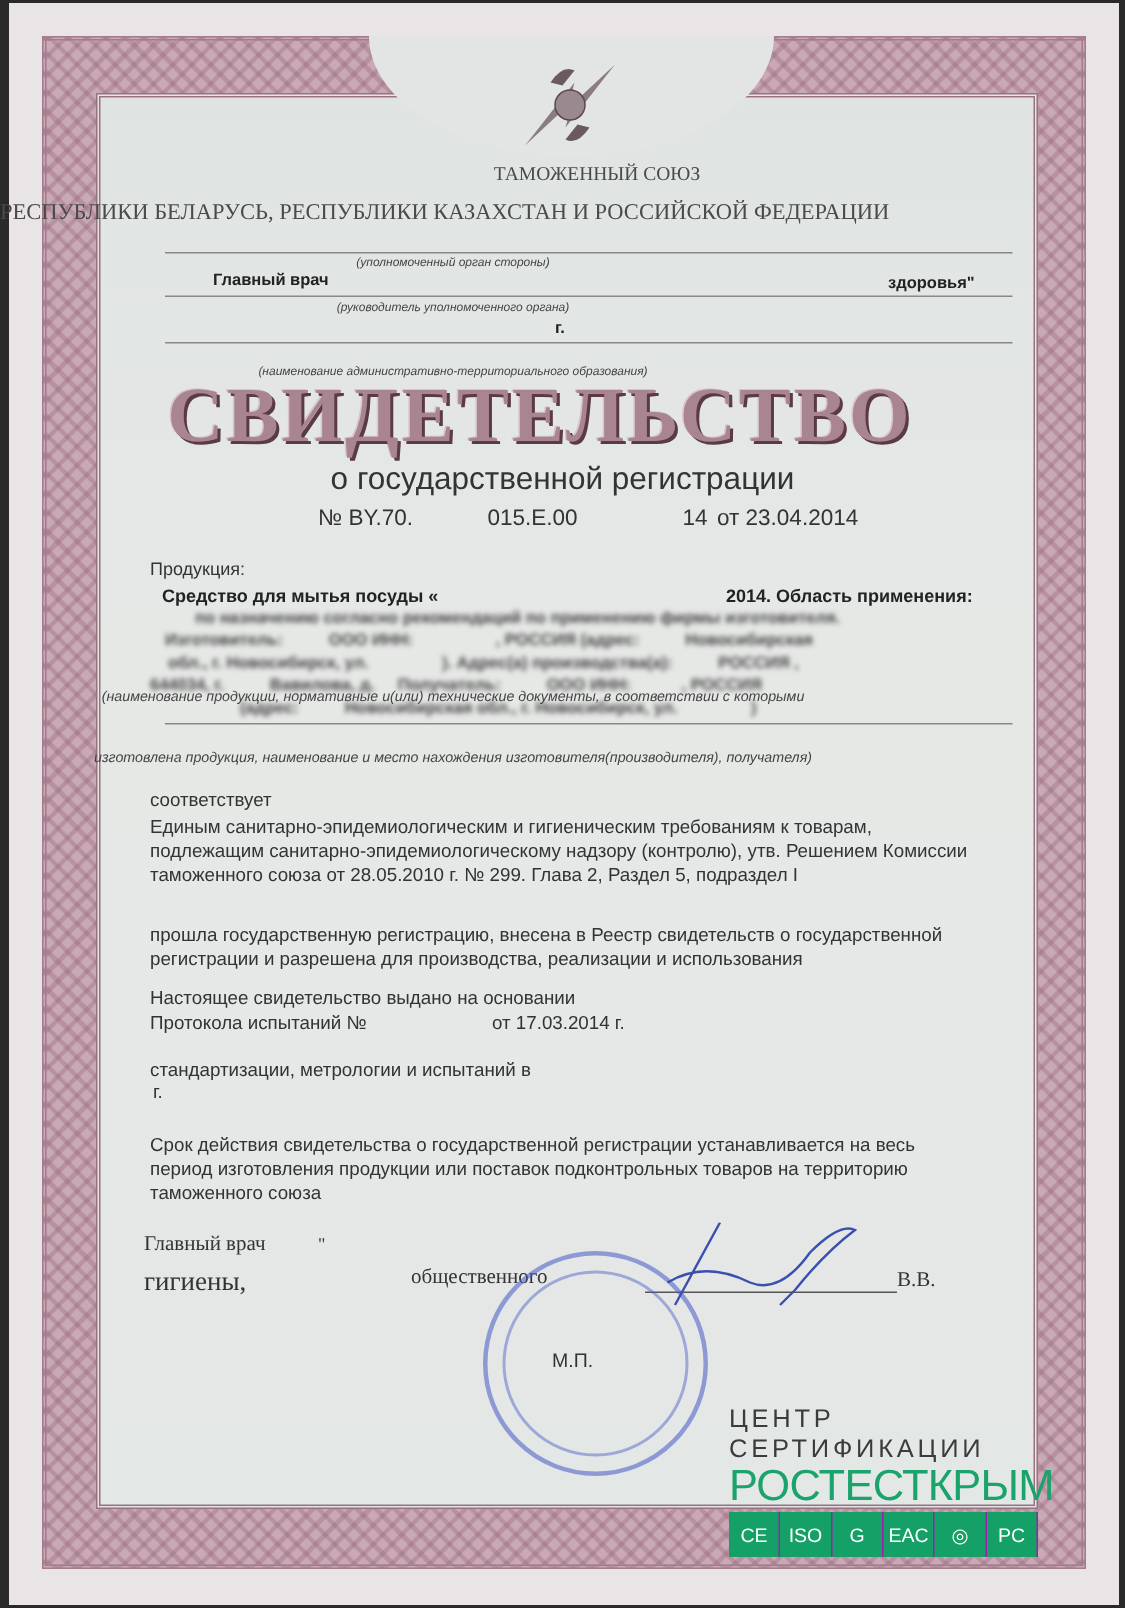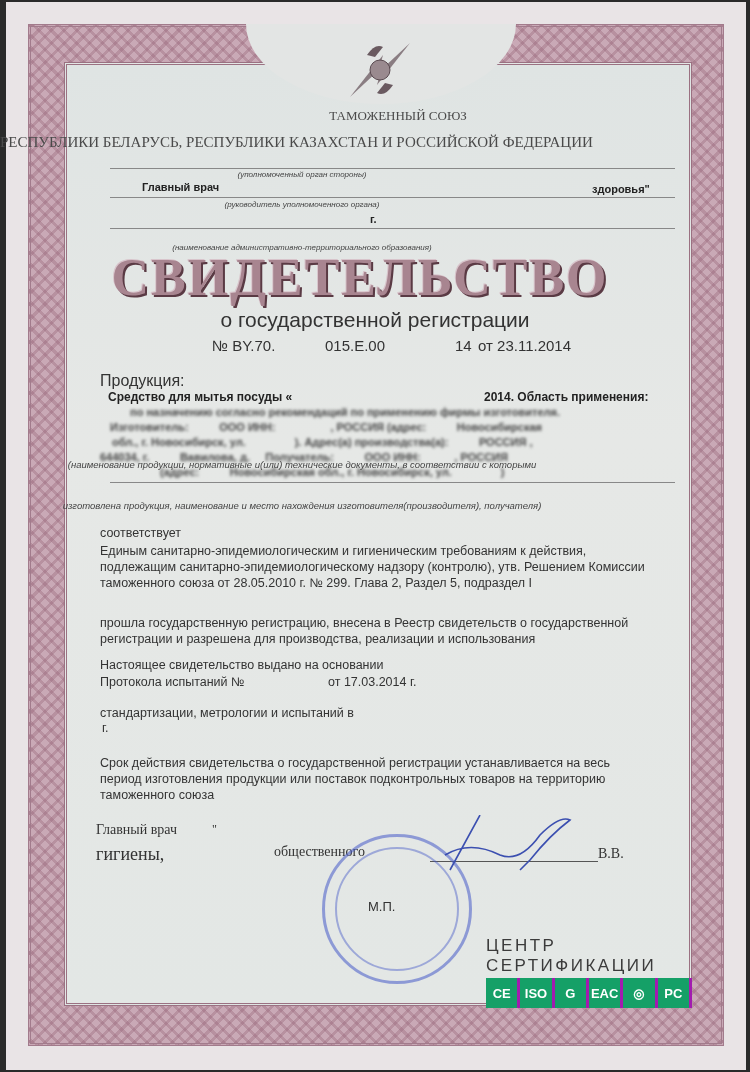--- a/index.html
+++ b/index.html
@@ -27,21 +27,21 @@
   .sub{position:absolute;left:0;width:750px;text-align:center;top:308px;font-size:21px;color:#333;}
   .num{top:337px;font-size:15px;}
   .body{font-size:12.5px;line-height:16px;color:#333;}
   .blur{filter:blur(1.6px);font-size:11px;font-weight:bold;color:#444;}
   .stamp{position:absolute;left:322px;top:834px;width:150px;height:150px;border-radius:50%;border:3px solid rgba(70,90,200,.55);box-sizing:border-box;}
   .stamp2{position:absolute;left:10px;top:10px;width:124px;height:124px;border-radius:50%;border:2px solid rgba(70,90,200,.45);box-sizing:border-box;}
   .logo{position:absolute;left:486px;top:936px;width:206px;}
   .logo .top{font-size:17px;letter-spacing:2.5px;color:#3b3b3b;}
   .logo .brand{font-size:29px;color:#1aa36b;letter-spacing:-.5px;line-height:30px;}
   .icons{display:flex;background:#15a067;height:30px;margin-top:2px;}
-  .icons span{flex:1;color:#fff;font-weight:bold;font-size:13px;display:flex;align-items:center;justify-content:center;border-right:3px solid #a21caf;}
+  .icons span{flex:1;color:#fff;font-weight:normal;font-size:13px;display:flex;align-items:center;justify-content:center;border-right:1px solid #a21caf;}
   .sig{position:absolute;left:440px;top:815px;}
 </style>
 </head>
 <body>
 
 <div class="sheet">
   <div class="frame"></div>
   <div class="inner"></div>
   <div class="arch"></div>
 </div>
@@ -65,36 +65,36 @@
 <div class="cap" style="top:200px">(руководитель уполномоченного органа)</div>
 <div class="t bold" style="left:370px;top:213px">г.</div>
 <div class="line" style="top:228px"></div>
 <div class="cap" style="top:243px">(наименование административно-территориального образования)</div>
 
 <div class="title">СВИДЕТЕЛЬСТВО</div>
 <div class="sub">о государственной регистрации</div>
 <div class="t num" style="left:212px">№ BY.70.</div>
 <div class="t num" style="left:325px">015.E.00</div>
 <div class="t num" style="left:455px">14</div>
-<div class="t num" style="left:478px">от 23.11.2014</div>
+<div class="t num" style="left:478px">от 23.04.2014</div>
 
-<div class="t" style="left:100px;top:372px;font-size:16px">Продукция:</div>
+<div class="t" style="left:100px;top:372px;font-size:12px">Продукция:</div>
 <div class="t bold" style="left:108px;top:390px;font-size:12px">Средство для мытья посуды «</div>
 <div class="t bold" style="left:484px;top:390px;font-size:12px">2014. Область применения:</div>
 <div class="t blur" style="left:130px;top:406px">по назначению согласно рекомендаций по применению фирмы изготовителя.</div>
 <div class="t blur" style="left:110px;top:421px;white-space:pre">Изготовитель:          ООО ИНН:                  , РОССИЯ (адрес:          Новосибирская</div>
 <div class="t blur" style="left:112px;top:436px;white-space:pre">обл., г. Новосибирск, ул.                ). Адрес(а) производства(а):          РОССИЯ ,</div>
 <div class="t blur" style="left:100px;top:451px;white-space:pre">644034, г.          Вавилова, д.     Получатель:          ООО ИНН:           , РОССИЯ</div>
 <div class="t blur" style="left:160px;top:466px;white-space:pre">(адрес:          Новосибирская обл., г. Новосибирск, ул.                )</div>
 <div class="line" style="top:482px"></div>
 <div class="cap" style="top:459px;font-size:9.5px">(наименование продукции, нормативные и(или) технические документы, в соответствии с которыми</div>
 <div class="cap" style="top:500px;font-size:9.5px">изготовлена продукция, наименование и место нахождения изготовителя(производителя), получателя)</div>
 
 <div class="t body" style="left:100px;top:525px">соответствует</div>
-<div class="t body" style="left:100px;top:543px">Единым санитарно-эпидемиологическим и гигиеническим требованиям к действия,</div>
+<div class="t body" style="left:100px;top:543px">Единым санитарно-эпидемиологическим и гигиеническим требованиям к товарам,</div>
 <div class="t body" style="left:100px;top:559px">подлежащим санитарно-эпидемиологическому надзору (контролю), утв. Решением Комиссии</div>
 <div class="t body" style="left:100px;top:575px">таможенного союза от 28.05.2010 г. № 299. Глава 2, Раздел 5, подраздел I</div>
 
 <div class="t body" style="left:100px;top:615px">прошла государственную регистрацию, внесена в Реестр свидетельств о государственной</div>
 <div class="t body" style="left:100px;top:631px">регистрации и разрешена для производства, реализации и использования</div>
 
 <div class="t body" style="left:100px;top:657px">Настоящее свидетельство выдано на основании</div>
 <div class="t body" style="left:100px;top:674px">Протокола испытаний №</div>
 <div class="t body" style="left:328px;top:674px">от 17.03.2014 г.</div>
 <div class="t body" style="left:100px;top:705px">стандартизации, метрологии и испытаний в</div>
@@ -115,20 +115,21 @@
     <div class="stamp2"></div>
   </div>
 <div class="t" style="left:368px;top:899px;font-size:13px">М.П.</div>
 
 <svg class="sig" width="150" height="60" viewBox="0 0 150 60">
   <path d="M40 0 L10 55 M5 40 Q30 25 60 40 Q80 48 100 20 Q120 0 130 5 Q110 20 90 45 L80 55" fill="none" stroke="#3b4fb0" stroke-width="1.6"></path>
 </svg>
 
 <div class="logo">
   <div class="top">ЦЕНТР СЕРТИФИКАЦИИ</div>
+  <div class="brand">РОСТЕСТКРЫМ</div>
   <div class="icons">
     <span>CE</span>
     <span>ISO</span>
     <span>G</span>
     <span>EAC</span>
     <span>◎</span>
     <span>PC</span>
   </div>
 </div>
 

